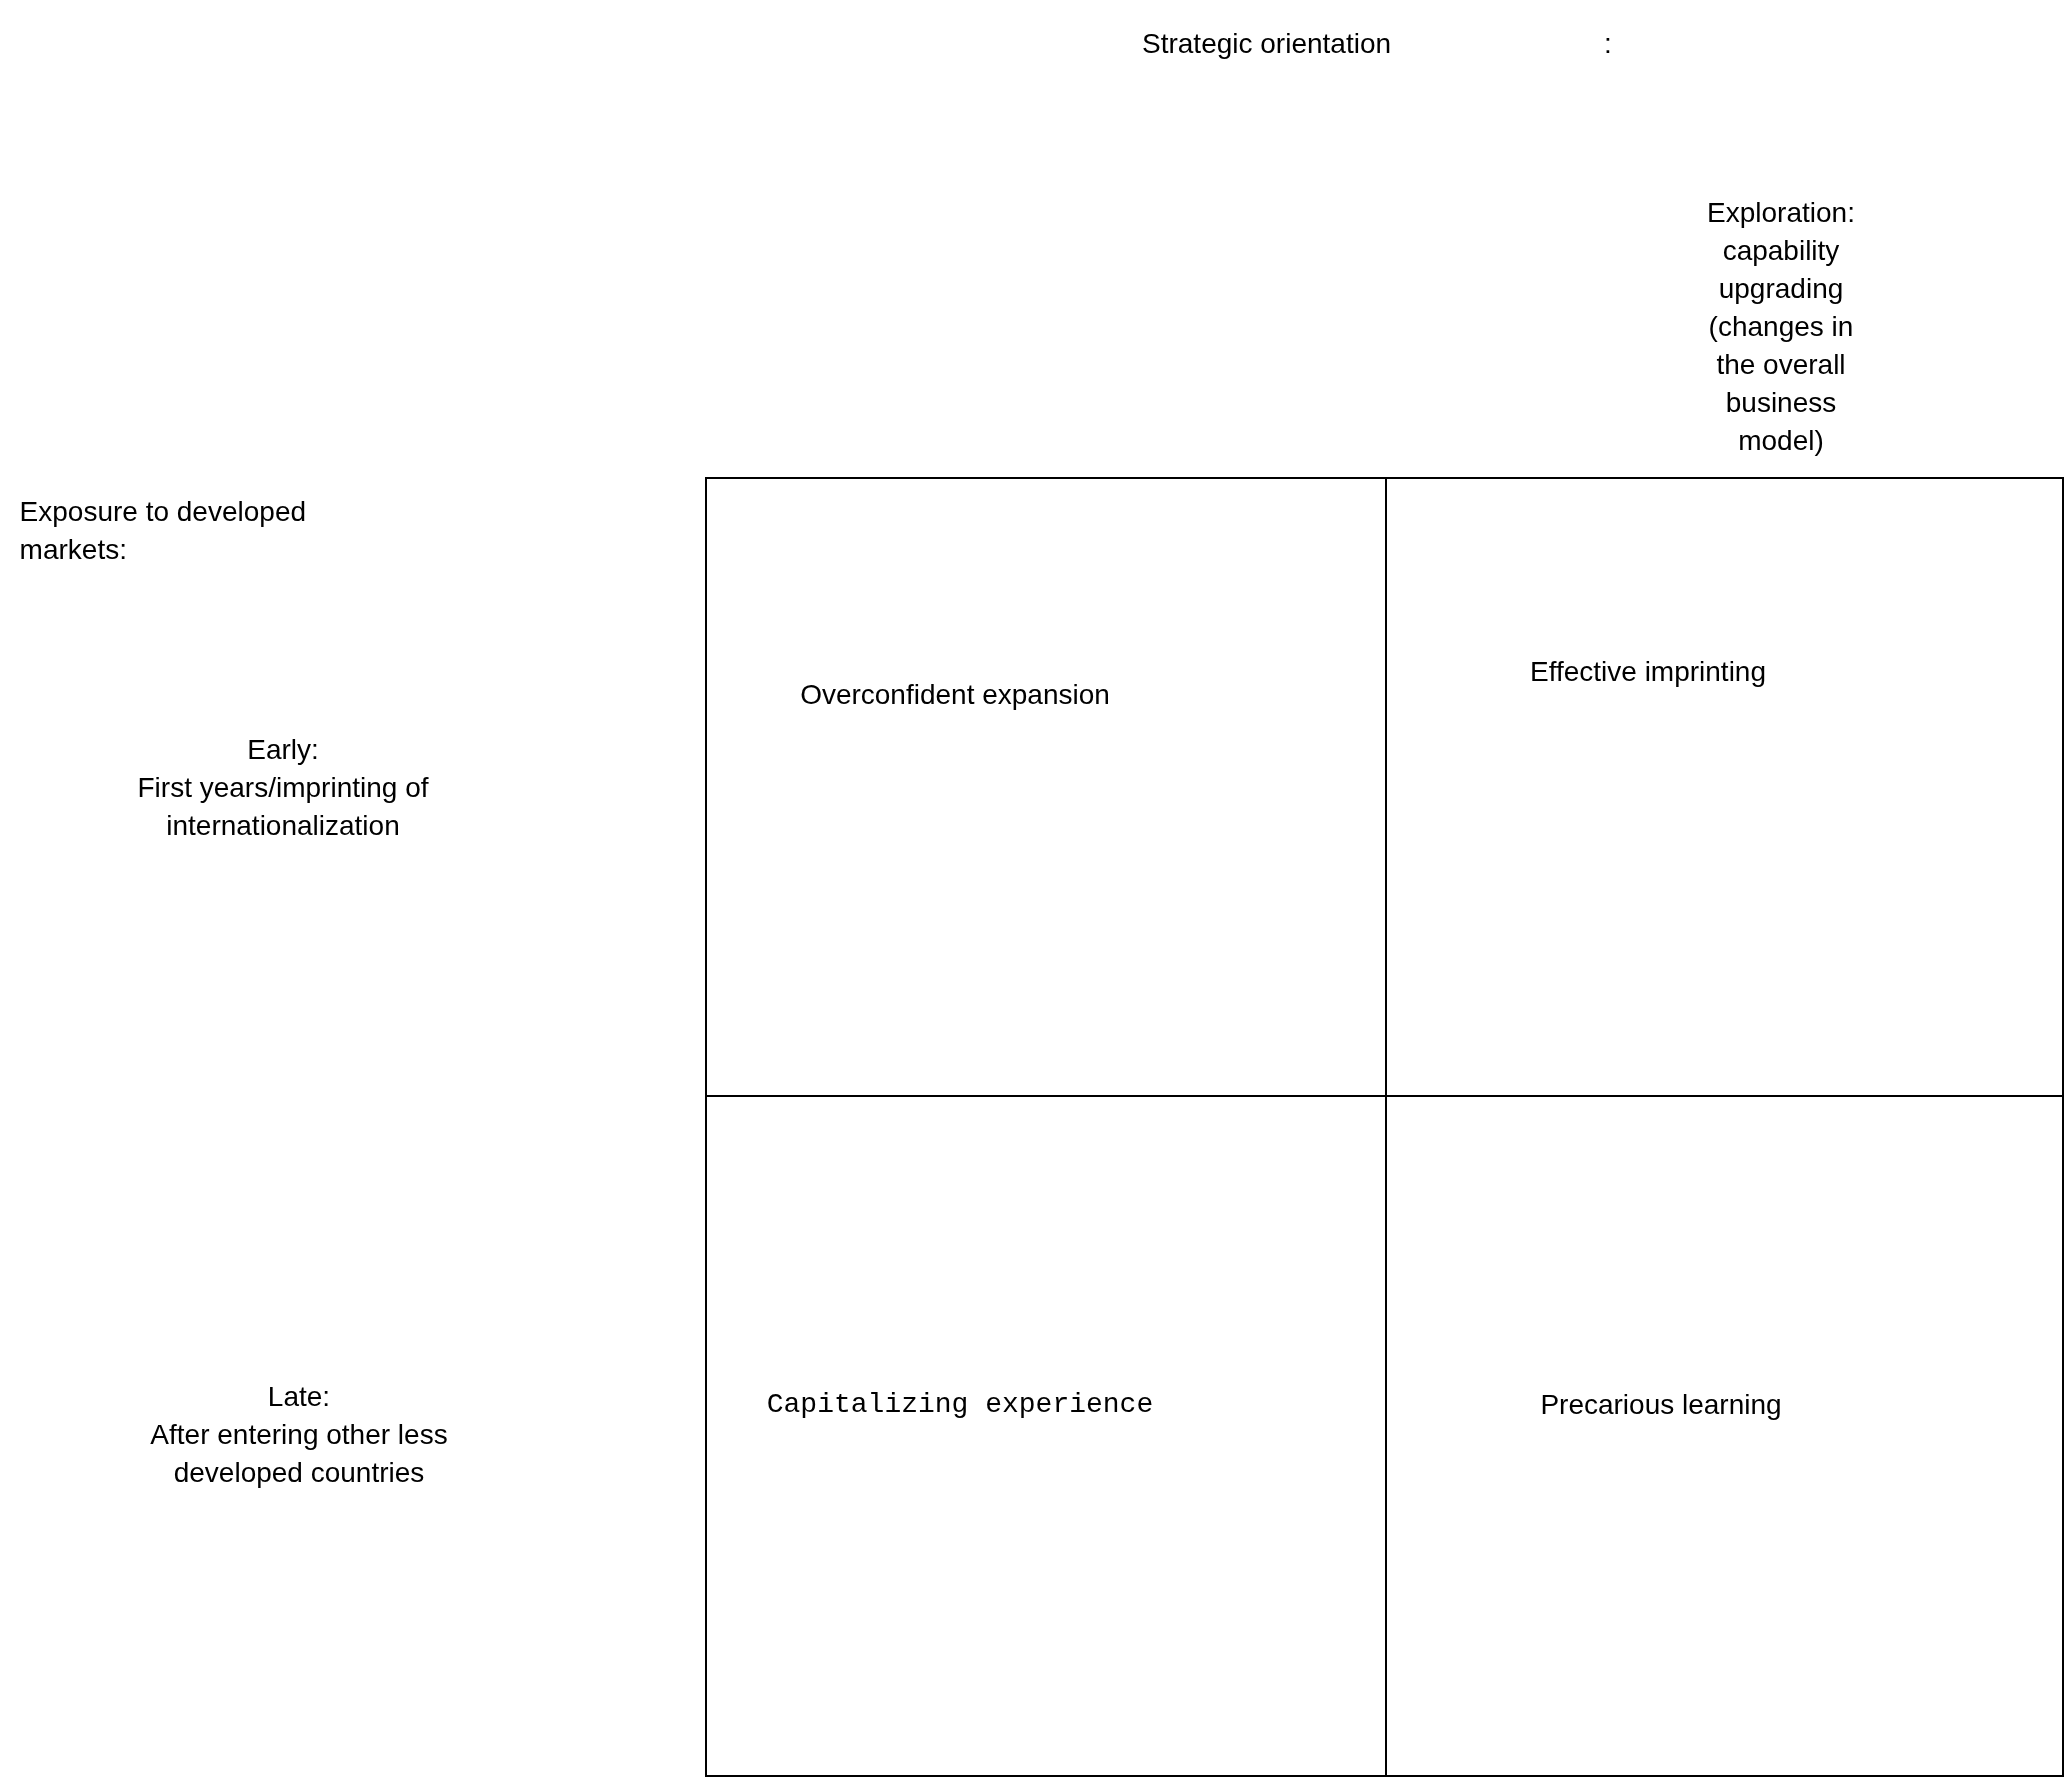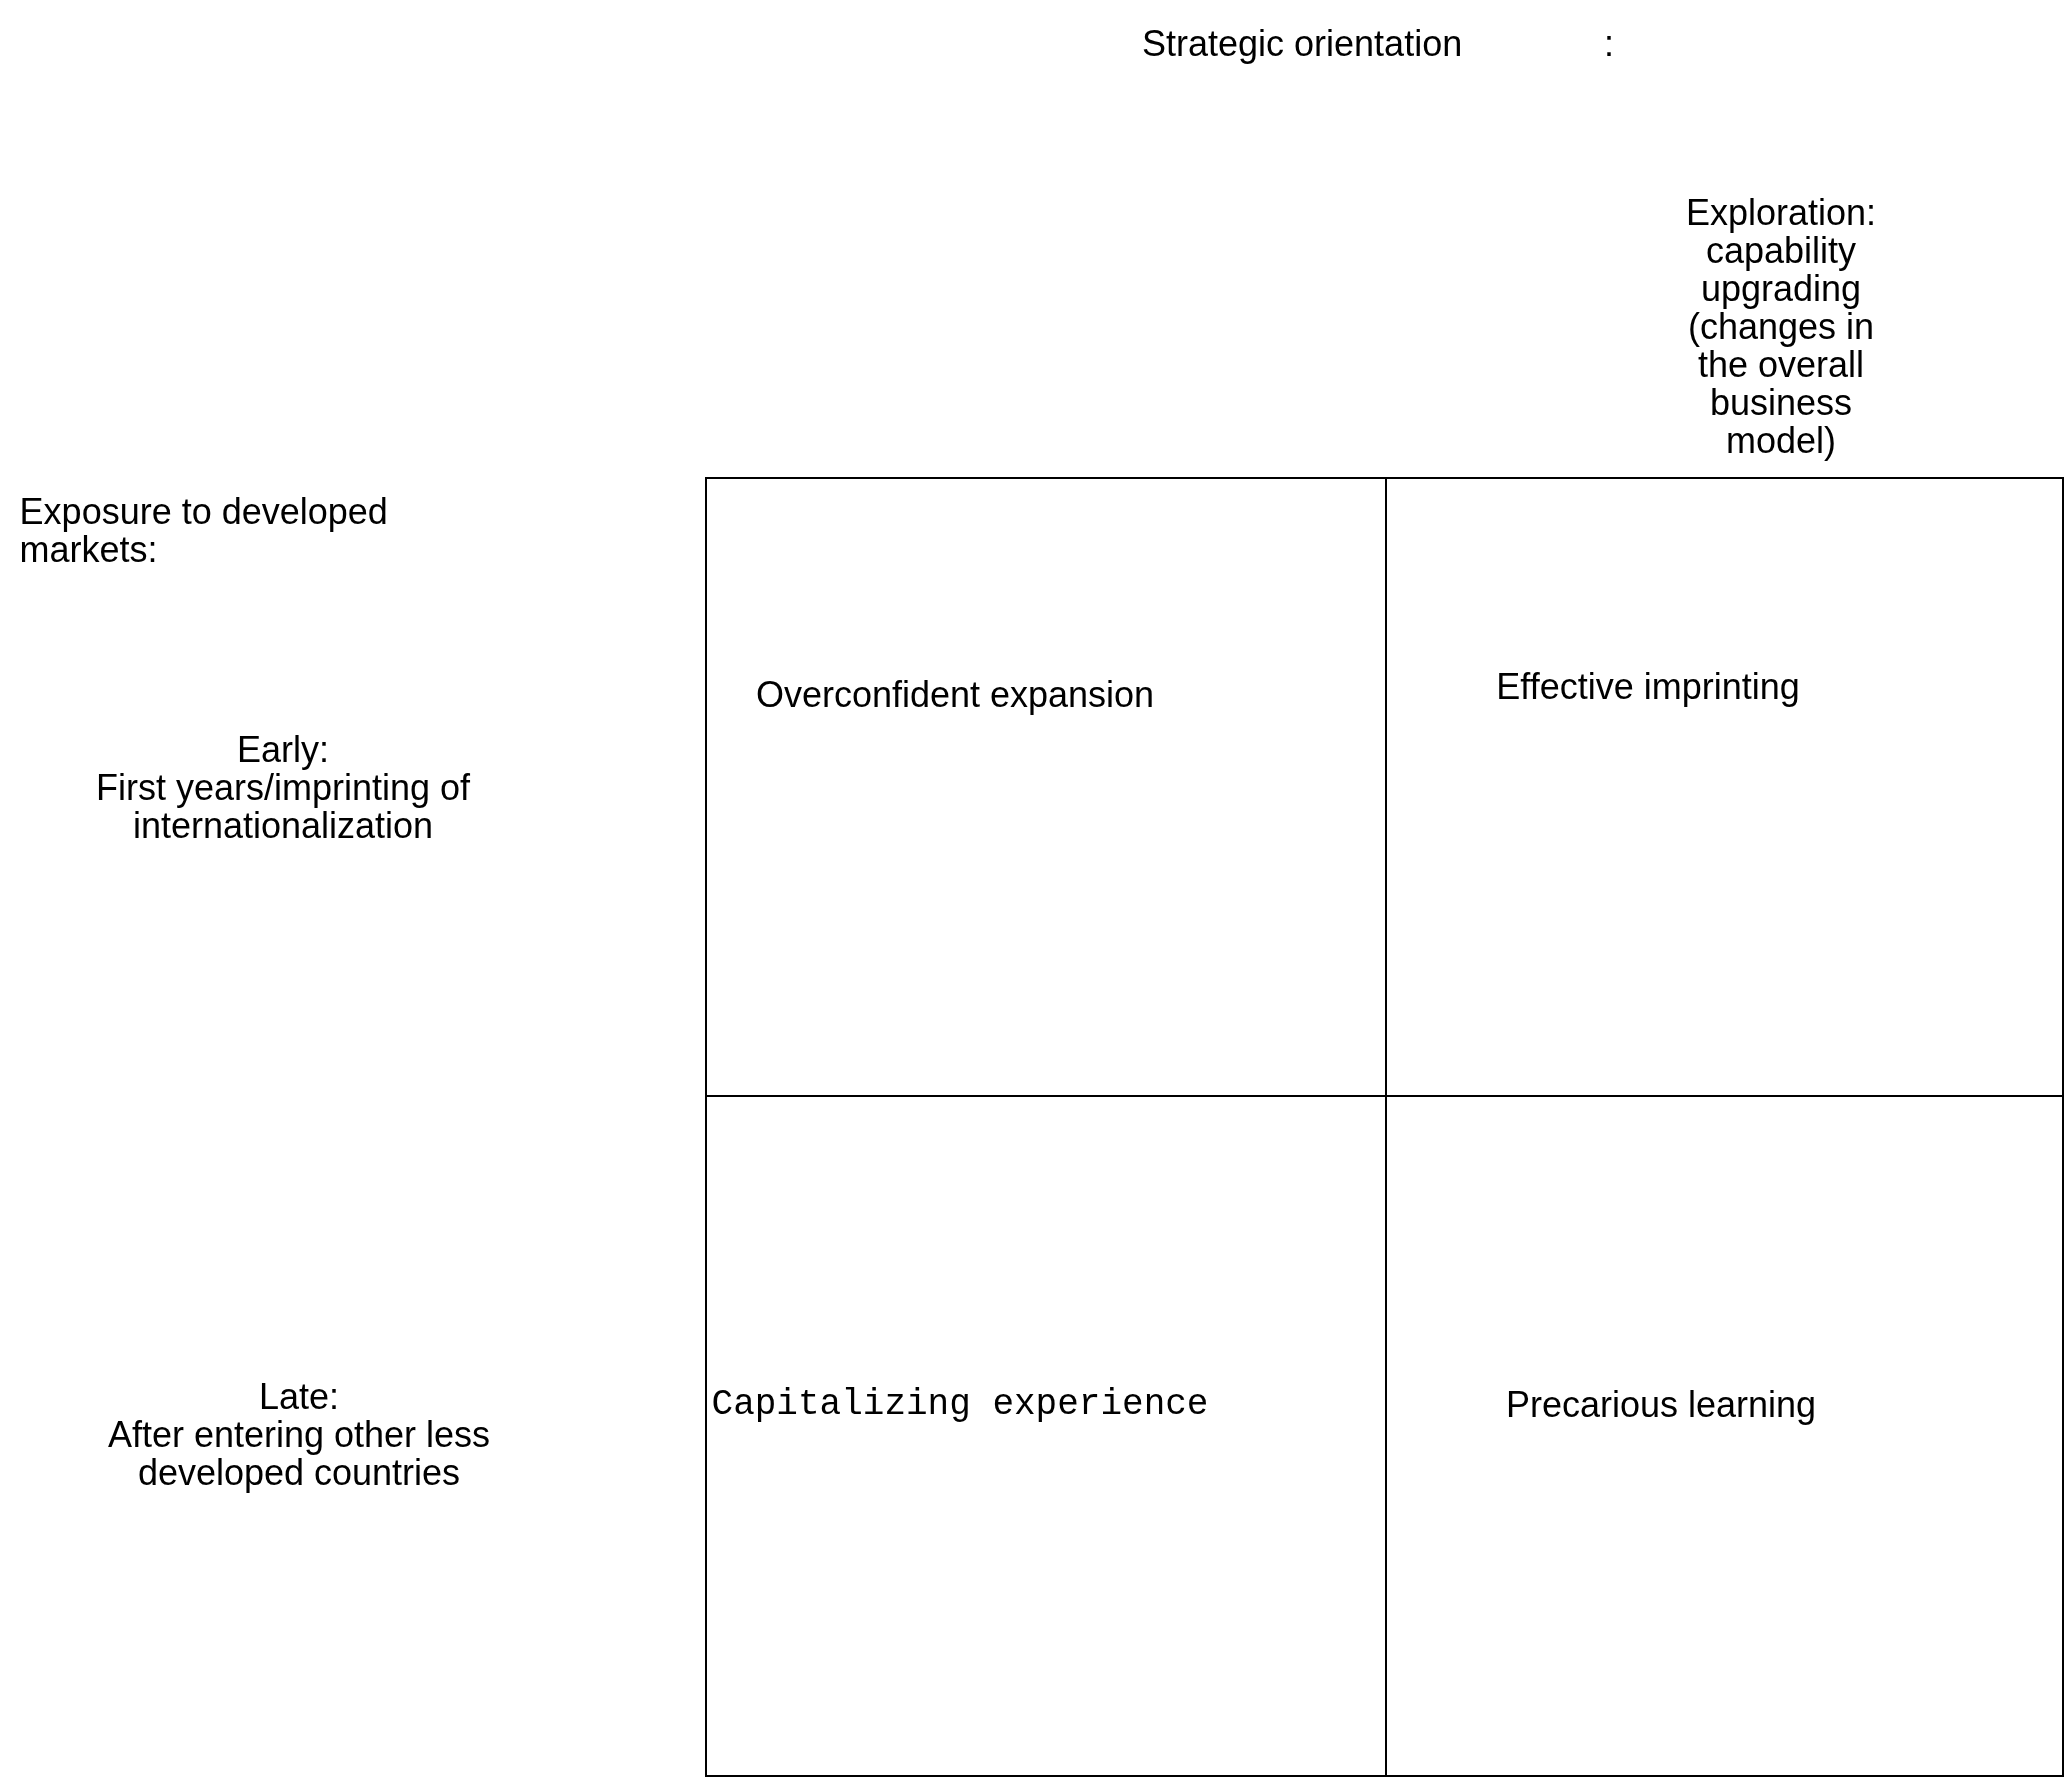--- a/index.html
+++ b/index.html
@@ -6,21 +6,21 @@
     margin: 0;
     padding: 0;
     background: #ffffff;
   }
   .canvas {
     position: relative;
     width: 1862px;
     height: 1780px;
     background: #ffffff;
     font-family: "Liberation Sans", sans-serif;
-    font-size: 36px;
+    font-size: 28px;
     line-height: 38px;
     color: #000000;
   }
   .abs { position: absolute; }
   .center-block {
     text-align: center;
     transform: translateX(-50%);
     white-space: pre-line;
   }
   .left-block {
@@ -73,18 +73,18 @@
 developed countries</div>
 
   <div class="matrix-grid">
     <div class="cell tl"></div>
     <div class="cell tr"></div>
     <div class="cell bl"></div>
     <div class="cell br"></div>
   </div>
 
   <div class="quad-label" style="left:955px; top:676px;">Overconfident expansion</div>
-  <div class="quad-label" style="left:1648px; top:668px;">Effective imprinting</div>
+  <div class="quad-label" style="left:1648px; top:653px;">Effective imprinting</div>
   <div class="quad-label" style="left:960px; top:1386px;font-family:Liberation Mono, monospace;">Capitalizing experience</div>
   <div class="quad-label" style="left:1661px; top:1386px;">Precarious learning</div>
 
 </div>
 
 
 </body></html>

